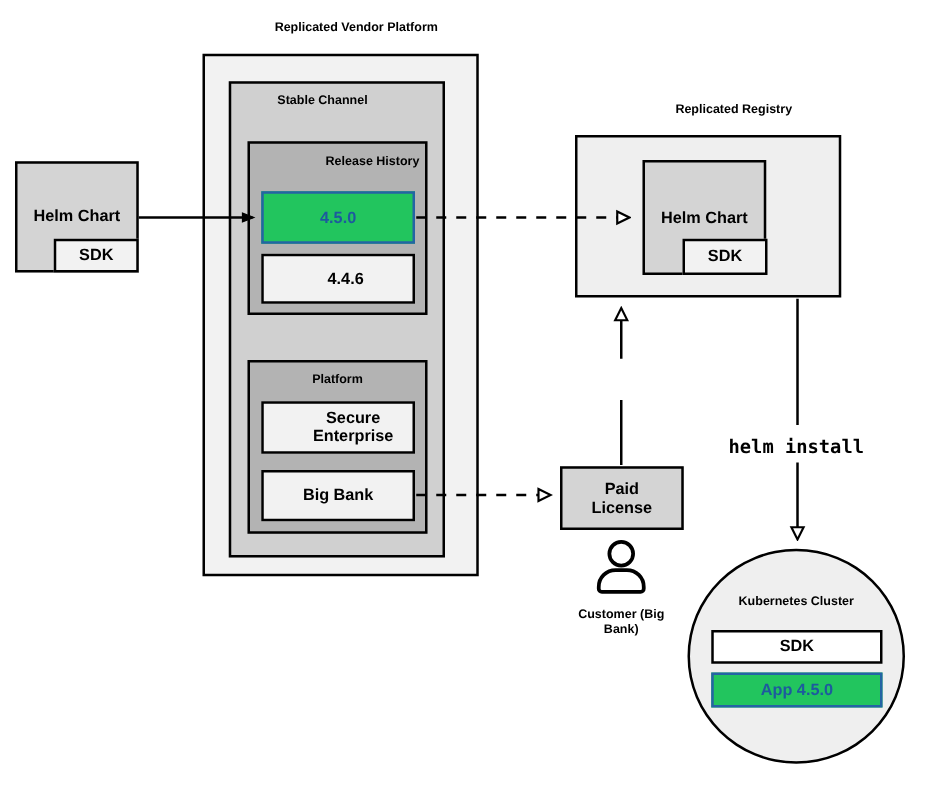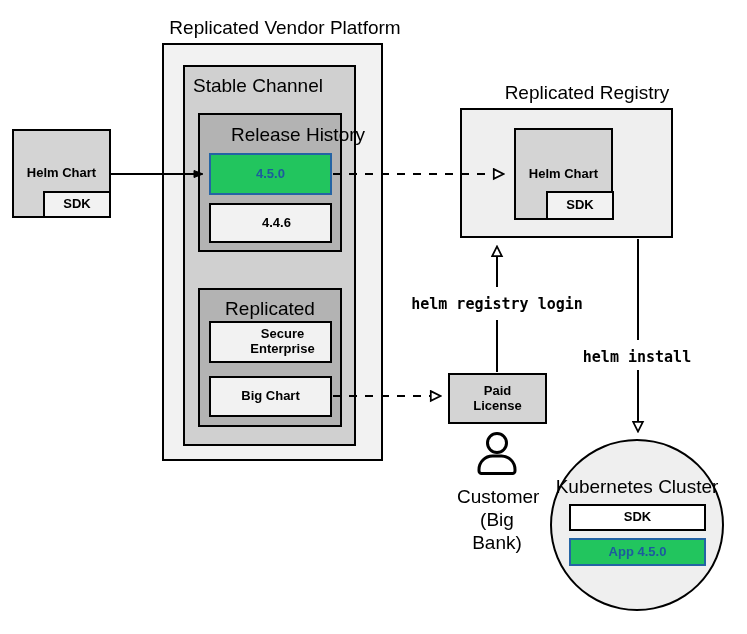--- a/index.html
+++ b/index.html
@@ -11,22 +11,22 @@
     font-family: "Liberation Sans", sans-serif;
     overflow: hidden;
   }
   .box {
     position: absolute;
     border: 2px solid #000;
     box-sizing: border-box;
   }
   .label {
     position: absolute;
-    font-weight: normal;
-    font-size: 19px;
+    font-weight: bold;
+    font-size: 10px;
     color: #000;
     text-align: center;
     line-height: 1.2;
   }
   .centered-flex {
     display: flex;
     align-items: center;
     justify-content: center;
     font-weight: bold;
     font-size: 13px;
@@ -79,28 +79,28 @@
 
   <div class="box fill-blue centered-flex" style="left:209px; top:153px; width:123px; height:42px;">
     <span>4.5.0</span>
   </div>
 
   <div class="box fill-lightest centered-flex" style="left:209px; top:203px; width:123px; height:40px;padding-left:12px;">
     <span>4.4.6</span>
   </div>
 
   <div class="box fill-dark" style="left:198px; top:288px; width:144px; height:139px;"></div>
-  <div class="label" style="left:198px; top:298px; width:144px;">Replicated</div>
+  <div class="label" style="left:198px; top:298px; width:144px;">Platform</div>
 
   <div class="box fill-lightest centered-flex" style="left:209px; top:321px; width:123px; height:42px;">
     <span class="wrap-narrow" style="width:80px;margin-left:24px;">Secure Enterprise</span>
   </div>
 
   <div class="box fill-lightest centered-flex" style="left:209px; top:376px; width:123px; height:41px;">
-    <span>Big Chart</span>
+    <span>Big Bank</span>
   </div>
 
   <div class="box fill-chart centered-flex" style="left:12px; top:129px; width:99px; height:89px;">
     <span style="margin-bottom:0;">Helm Chart</span>
   </div>
   <div class="box fill-lightest centered-flex" style="left:43px; top:191px; width:68px; height:27px;">
     <span>SDK</span>
   </div>
 
   <div class="label" style="left:487px; top:82px; width:200px;">Replicated Registry</div>
@@ -115,21 +115,20 @@
   </div>
 
   <div class="box fill-chart centered-flex" style="left:448px; top:373px; width:99px; height:51px;text-align:center;">
     <span class="wrap-narrow" style="width:55px;">Paid License</span>
   </div>
 
   <div class="label" style="left:447px; top:486px; width:100px;">
     <span class="wrap-narrow" style="width:80px;">Customer (Big Bank)</span>
   </div>
 
-  <div class="mono-cmd" style="left:397px; top:295px; width:200px;">helm registry login</div>
 
   <div class="mono-cmd" style="left:557px; top:348px; width:160px;">helm install</div>
 
   <div class="box fill-light" style="left:550px; top:439px; width:174px; height:172px; border-radius:50%;"></div>
   <div class="label" style="left:552px; top:476px; width:170px;">Kubernetes Cluster</div>
 
   <div class="box fill-white centered-flex" style="left:569px; top:504px; width:137px; height:27px;">
     <span>SDK</span>
   </div>
 

